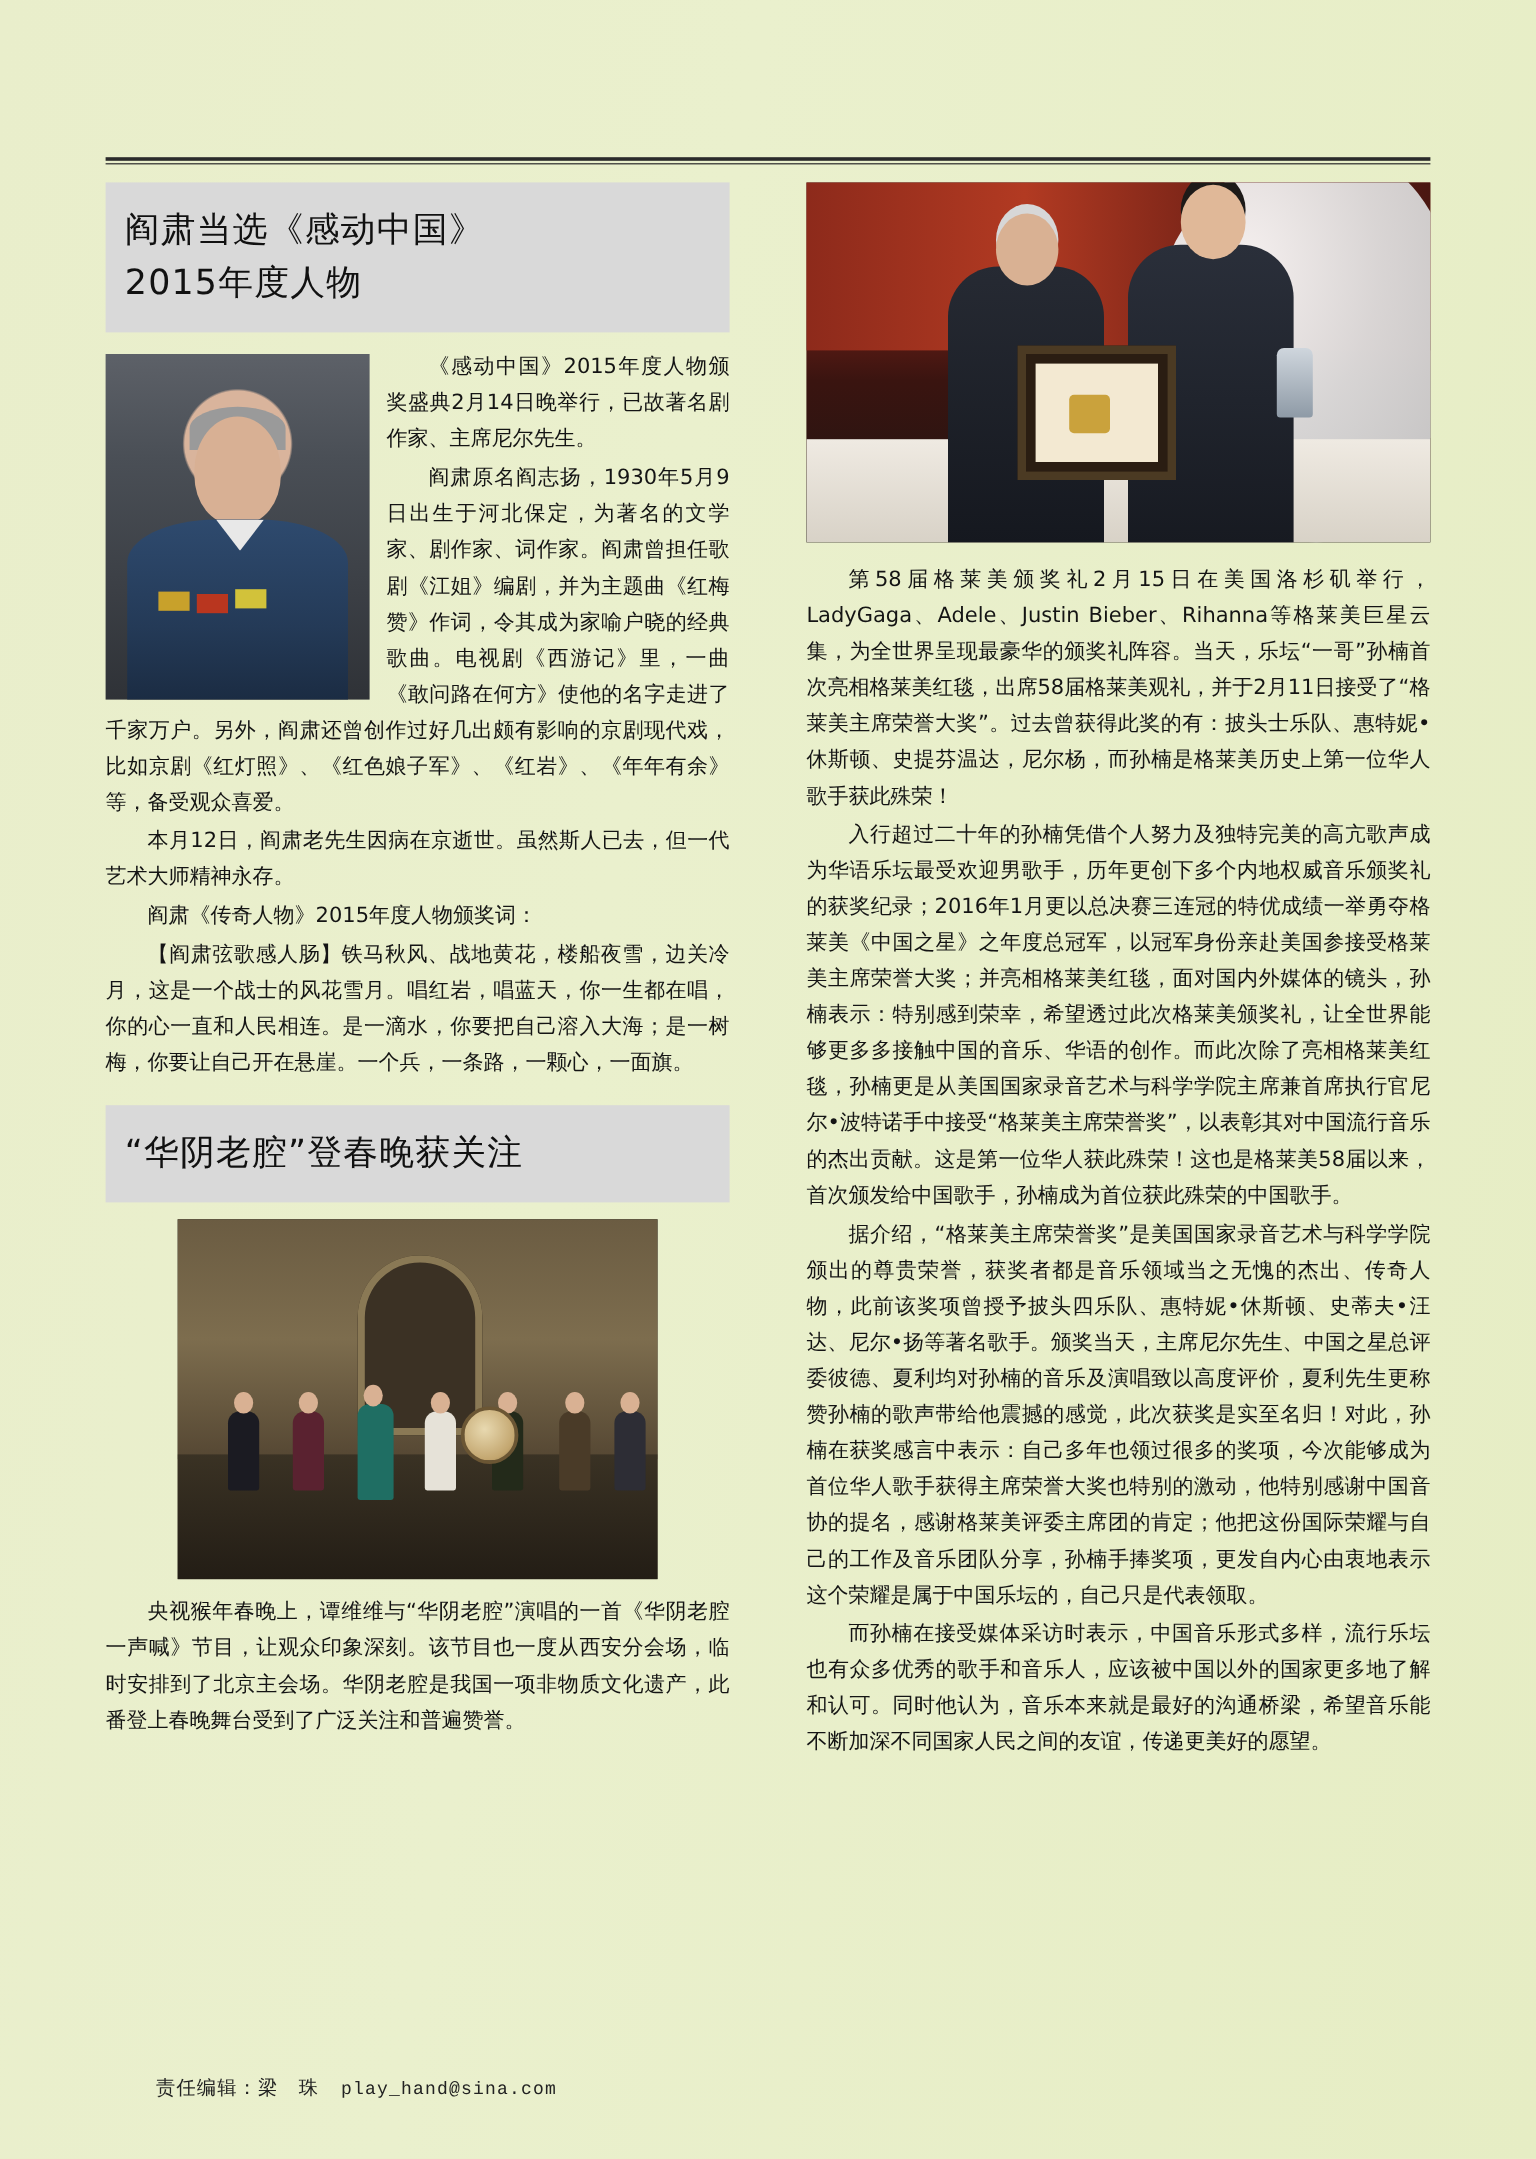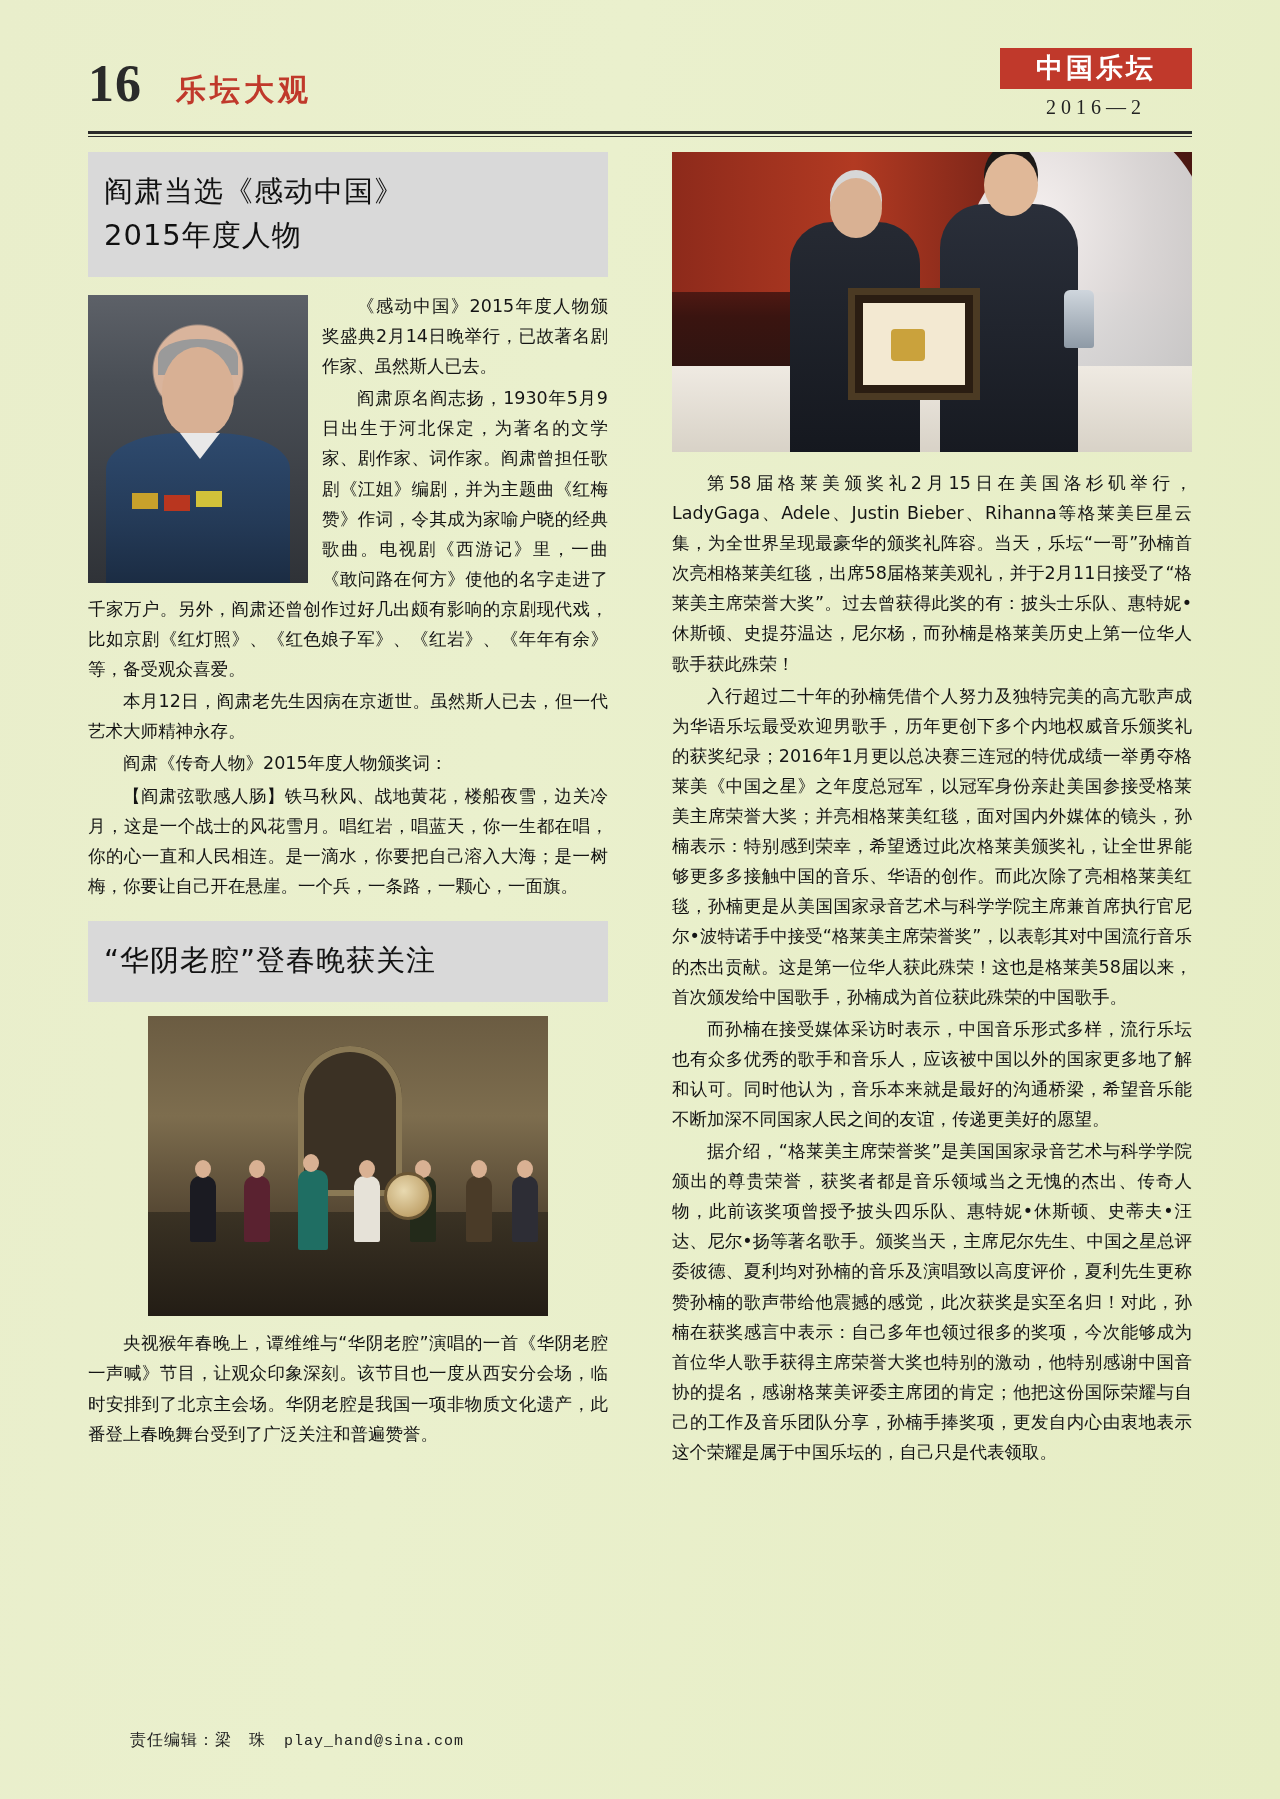--- a/index.html
+++ b/index.html
@@ -306,49 +306,41 @@
     font-size: 15px;
     margin-left: 12px;
   }
   .clearfix::after { content: ""; display: table; clear: both; }
 </style>
 </head>
 <body>
 
 <div class="page">
 
-  <div class="masthead">
-    <div class="page-number">16</div>
-    <div class="section-title">乐坛大观</div>
-    <div class="brand-box">
-      <div class="brand-logo">中国乐坛</div>
-      <div class="brand-year">2016—2</div>
-    </div>
-  </div>
   <div class="rule-thick"></div>
   <div class="rule-thin"></div>
 
   <div class="col-left">
 
     <div class="headline-block">
       <div class="headline-line">阎肃当选《感动中国》</div>
       <div class="headline-line indent">2015年度人物</div>
     </div>
 
     <div class="clearfix">
       <div class="portrait-wrap">
         <div class="portrait">
           <div class="hair"></div>
           <div class="face"></div>
           <div class="uniform"></div>
           <div class="collar"></div>
           <div class="medal"></div>
         </div>
       </div>
-      <p class="body">《感动中国》2015年度人物颁奖盛典2月14日晚举行，已故著名剧作家、虽然斯人已去。</p>
+      <p class="body">《感动中国》2015年度人物颁奖盛典2月14日晚举行，已故著名剧作家、主席尼尔先生。</p>
       <p class="body">阎肃原名阎志扬，1930年5月9日出生于河北保定，为著名的文学家、剧作家、词作家。阎肃曾担任歌剧《江姐》编剧，并为主题曲《红梅赞》作词，令其成为家喻户晓的经典歌曲。电视剧《西游记》里，一曲《敢问路在何方》使他的名字走进了千家万户。另外，阎肃还曾创作过好几出颇有影响的京剧现代戏，比如京剧《红灯照》、《红色娘子军》、《红岩》、《年年有余》等，备受观众喜爱。</p>
       <p class="body">本月12日，阎肃老先生因病在京逝世。虽然斯人已去，但一代艺术大师精神永存。</p>
       <p class="body">阎肃《传奇人物》2015年度人物颁奖词：</p>
       <p class="body">【阎肃弦歌感人肠】铁马秋风、战地黄花，楼船夜雪，边关冷月，这是一个战士的风花雪月。唱红岩，唱蓝天，你一生都在唱，你的心一直和人民相连。是一滴水，你要把自己溶入大海；是一树梅，你要让自己开在悬崖。一个兵，一条路，一颗心，一面旗。</p>
     </div>
 
     <div class="headline-block" style="margin-top:18px;">
       <div class="headline-line">“华阴老腔”登春晚获关注</div>
     </div>
 
@@ -386,22 +378,22 @@
       <div class="frame">
           <div class="mat"></div>
         </div>
       <div class="trophy"></div>
     </div>
 
 
     <div>
       <p class="body">第58届格莱美颁奖礼2月15日在美国洛杉矶举行，LadyGaga、Adele、Justin Bieber、Rihanna等格莱美巨星云集，为全世界呈现最豪华的颁奖礼阵容。当天，乐坛“一哥”孙楠首次亮相格莱美红毯，出席58届格莱美观礼，并于2月11日接受了“格莱美主席荣誉大奖”。过去曾获得此奖的有：披头士乐队、惠特妮•休斯顿、史提芬温达，尼尔杨，而孙楠是格莱美历史上第一位华人歌手获此殊荣！</p>
       <p class="body">入行超过二十年的孙楠凭借个人努力及独特完美的高亢歌声成为华语乐坛最受欢迎男歌手，历年更创下多个内地权威音乐颁奖礼的获奖纪录；2016年1月更以总决赛三连冠的特优成绩一举勇夺格莱美《中国之星》之年度总冠军，以冠军身份亲赴美国参接受格莱美主席荣誉大奖；并亮相格莱美红毯，面对国内外媒体的镜头，孙楠表示：特别感到荣幸，希望透过此次格莱美颁奖礼，让全世界能够更多多接触中国的音乐、华语的创作。而此次除了亮相格莱美红毯，孙楠更是从美国国家录音艺术与科学学院主席兼首席执行官尼尔•波特诺手中接受“格莱美主席荣誉奖”，以表彰其对中国流行音乐的杰出贡献。这是第一位华人获此殊荣！这也是格莱美58届以来，首次颁发给中国歌手，孙楠成为首位获此殊荣的中国歌手。</p>
+      <p class="body">据介绍，“格莱美主席荣誉奖”是美国国家录音艺术与科学学院颁出的尊贵荣誉，获奖者都是音乐领域当之无愧的杰出、传奇人物，此前该奖项曾授予披头四乐队、惠特妮•休斯顿、史蒂夫•汪达、尼尔•扬等著名歌手。颁奖当天，主席尼尔先生、中国之星总评委彼德、夏利均对孙楠的音乐及演唱致以高度评价，夏利先生更称赞孙楠的歌声带给他震撼的感觉，此次获奖是实至名归！对此，孙楠在获奖感言中表示：自己多年也领过很多的奖项，今次能够成为首位华人歌手获得主席荣誉大奖也特别的激动，他特别感谢中国音协的提名，感谢格莱美评委主席团的肯定；他把这份国际荣耀与自己的工作及音乐团队分享，孙楠手捧奖项，更发自内心由衷地表示这个荣耀是属于中国乐坛的，自己只是代表领取。</p>
       <p class="body">而孙楠在接受媒体采访时表示，中国音乐形式多样，流行乐坛也有众多优秀的歌手和音乐人，应该被中国以外的国家更多地了解和认可。同时他认为，音乐本来就是最好的沟通桥梁，希望音乐能不断加深不同国家人民之间的友谊，传递更美好的愿望。</p>
-      <p class="body">据介绍，“格莱美主席荣誉奖”是美国国家录音艺术与科学学院颁出的尊贵荣誉，获奖者都是音乐领域当之无愧的杰出、传奇人物，此前该奖项曾授予披头四乐队、惠特妮•休斯顿、史蒂夫•汪达、尼尔•扬等著名歌手。颁奖当天，主席尼尔先生、中国之星总评委彼德、夏利均对孙楠的音乐及演唱致以高度评价，夏利先生更称赞孙楠的歌声带给他震撼的感觉，此次获奖是实至名归！对此，孙楠在获奖感言中表示：自己多年也领过很多的奖项，今次能够成为首位华人歌手获得主席荣誉大奖也特别的激动，他特别感谢中国音协的提名，感谢格莱美评委主席团的肯定；他把这份国际荣耀与自己的工作及音乐团队分享，孙楠手捧奖项，更发自内心由衷地表示这个荣耀是属于中国乐坛的，自己只是代表领取。</p>
     </div>
   </div>
 
   <div class="footer">
     <span>责任编辑：梁　珠</span>
     <span class="email">play_hand@sina.com</span>
   </div>
 
 </div>
 

